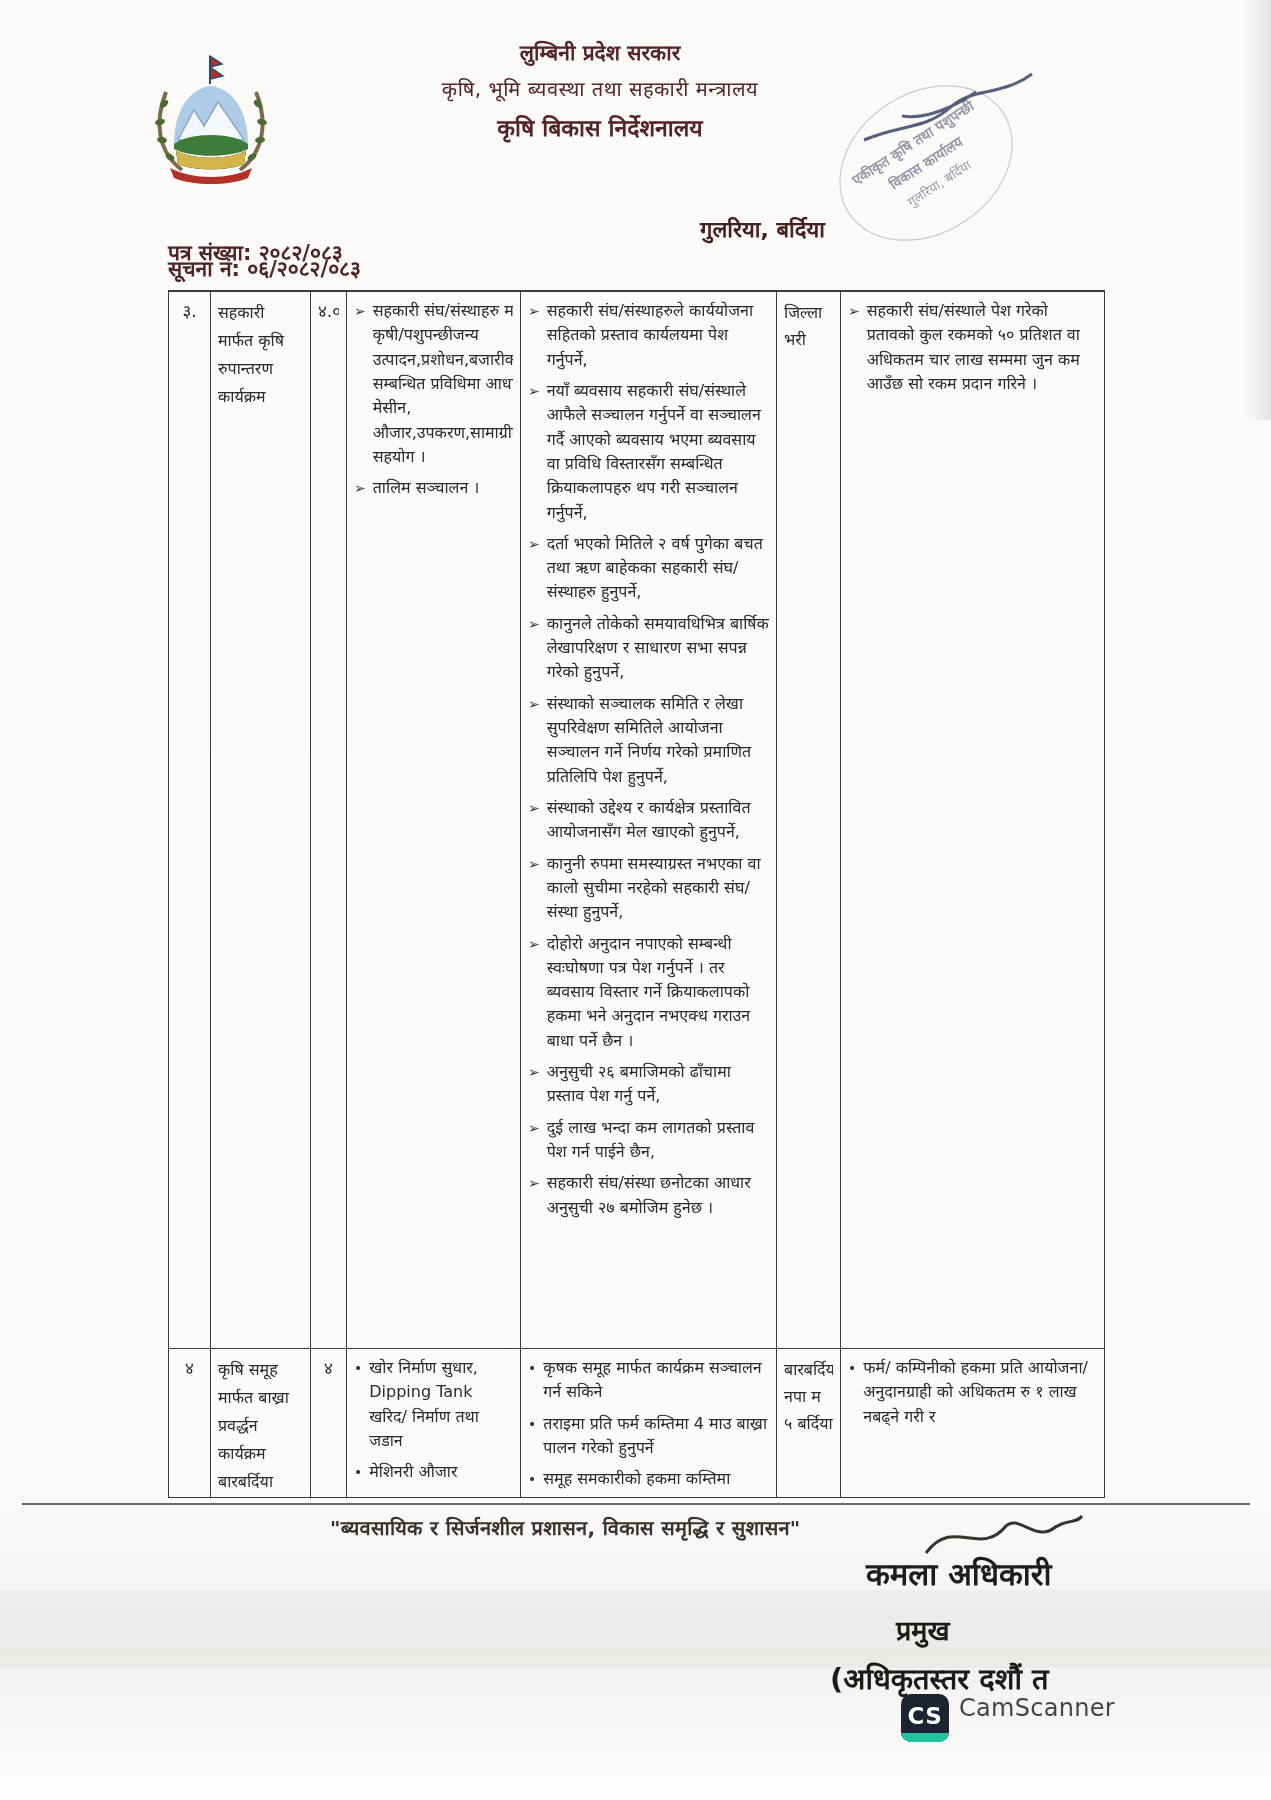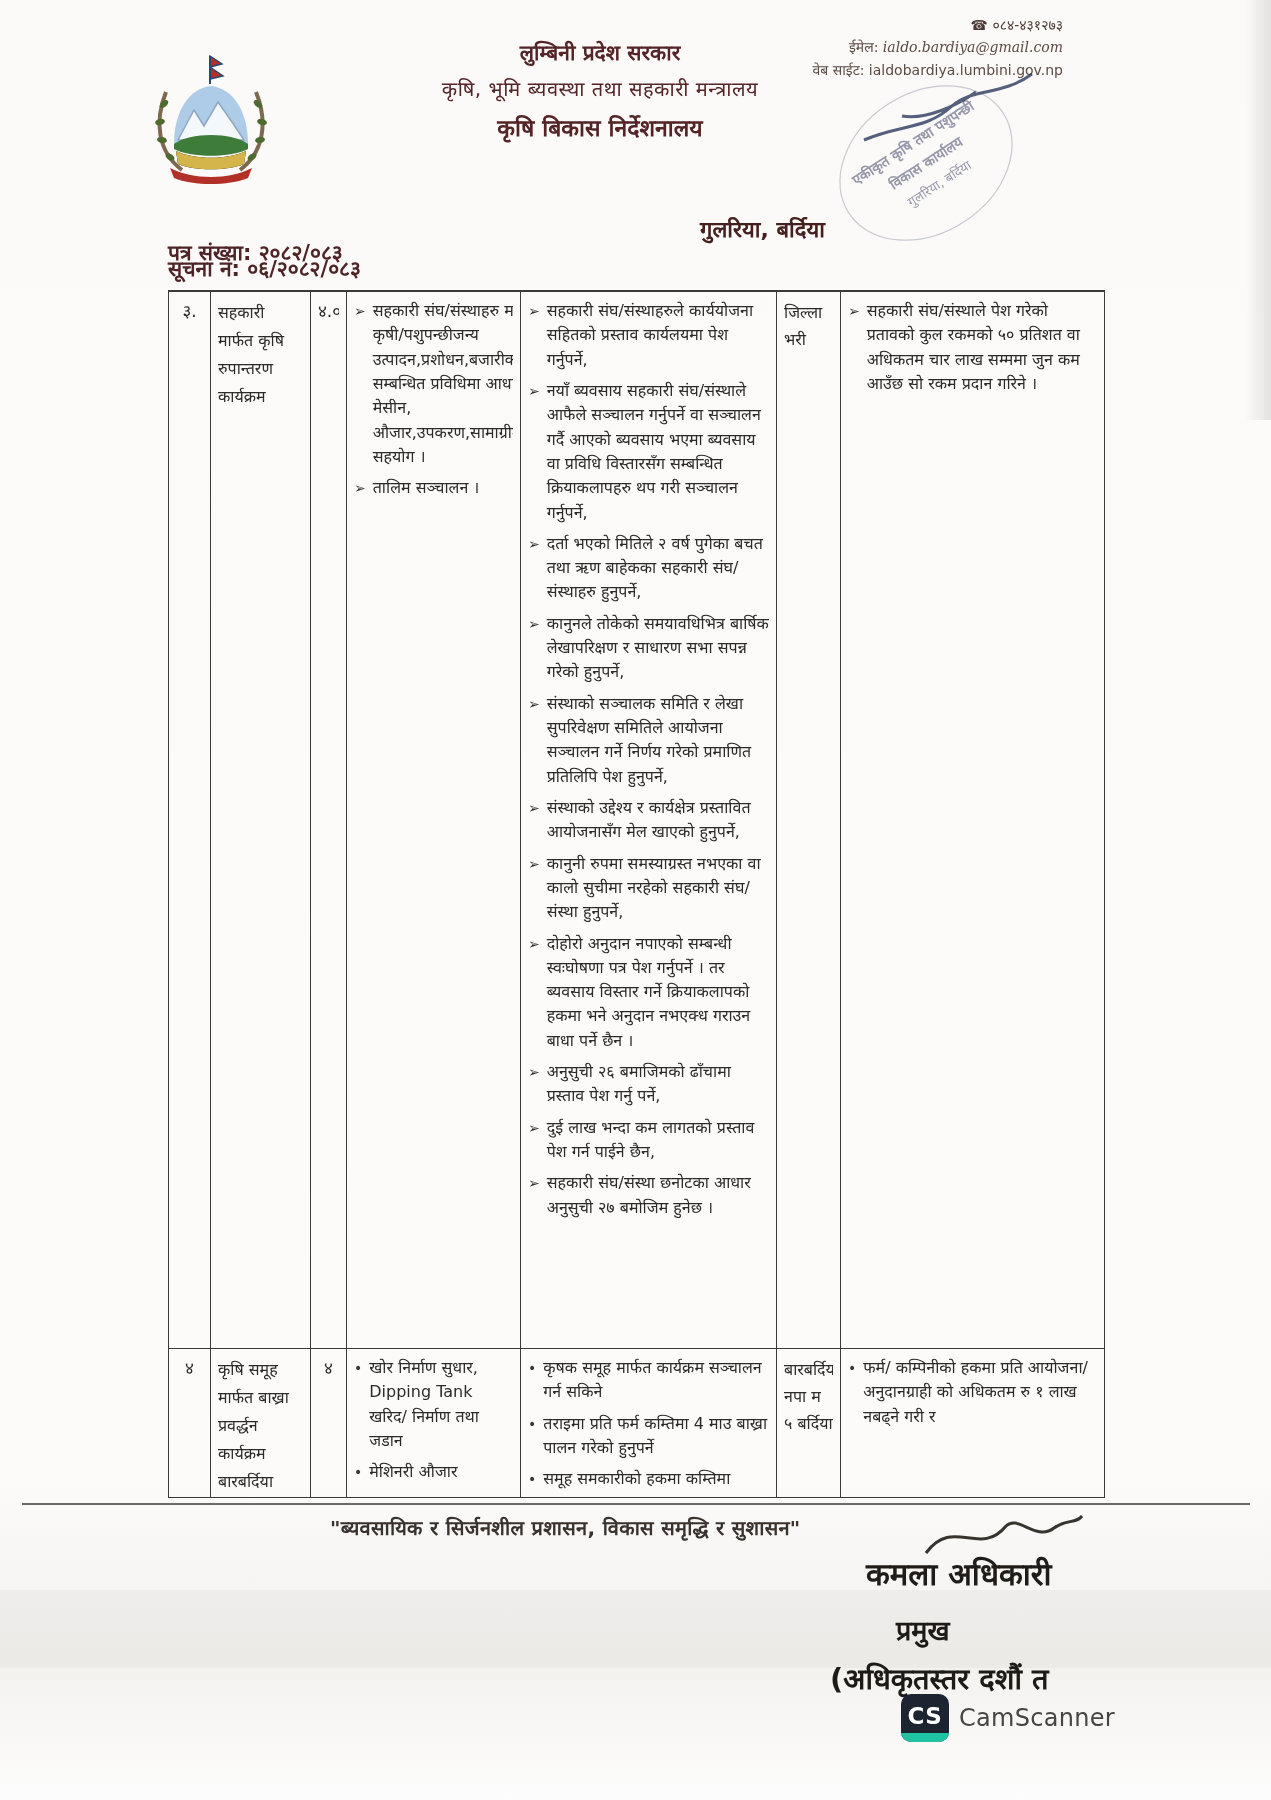--- a/index.html
+++ b/index.html
@@ -51,49 +51,35 @@
   
   .page-rule{position:absolute; left:22px; top:1503px; width:1228px; height:2px; background:#55514d; opacity:.85;}
   .motto{position:absolute; left:330px; top:1514px; font-size:20px; font-weight:bold; color:#39322e; letter-spacing:.3px;}
   .sig-ink{position:absolute; left:918px; top:1508px;}
   .sig-name{position:absolute; left:866px; top:1552px; width:520px; white-space:nowrap;
     font-size:31px; font-weight:bold; color:#201c19;}
   .sig-title{position:absolute; left:896px; top:1611px; font-size:27px; font-weight:bold; color:#1d1a17;}
   .sig-level{position:absolute; left:830px; top:1658px; width:560px; white-space:nowrap;
     font-size:29px; font-weight:bold; color:#1d1a17;}
   
-  .cam{position:absolute; left:901px; top:1694px; display:flex; align-items:center; gap:10px;}
+  .cam{position:absolute; left:901px; top:1694px; display:flex; align-items:flex-start; gap:10px;}
   .cam-icon{width:48px; height:48px; border-radius:10px; background:#1c2431; position:relative;
     display:flex; align-items:center; justify-content:center; overflow:hidden;}
   .cam-icon .cs{color:#ffffff; font-weight:bold; font-size:23px; letter-spacing:.5px; margin-top:-5px;}
   .cam-icon .teal{position:absolute; left:0; bottom:0; width:100%; height:9px; background:#1fc3a4;}
   .cam-label{font-size:24px; color:#474543; letter-spacing:.3px;}
 </style>
 </head>
 <body>
 
 <div class="page">
 
   <div class="scan-shade-right"></div>
   <div class="scan-band"></div>
 
-  <div class="contact">
-    <div class="phone">
-      <span>☎</span>
-      <span>०८४-४३१२७३</span>
-    </div>
-    <div>
-      <span>ईमेल:</span>
-      <span class="ital">ialdo.bardiya@gmail.com</span>
-    </div>
-    <div>
-      <span>वेब साईट:</span>
-      <span>ialdobardiya.lumbini.gov.np</span>
-    </div>
-  </div>
 
   <div class="emblem">
     <svg width="126" height="134" viewBox="0 0 126 134">
       <path d="M18,40 C6,70 10,100 34,118" fill="none" stroke="#5f4526" stroke-width="4" opacity=".8"></path>
       <path d="M108,40 C120,70 116,100 92,118" fill="none" stroke="#5f4526" stroke-width="4" opacity=".8"></path>
       <ellipse cx="16" cy="52" rx="5" ry="3" fill="#4e6b2f" transform="rotate(-40 16 52)"></ellipse>
       <ellipse cx="12" cy="70" rx="5" ry="3" fill="#4e6b2f" transform="rotate(-15 12 70)"></ellipse>
       <ellipse cx="14" cy="88" rx="5" ry="3" fill="#4e6b2f" transform="rotate(10 14 88)"></ellipse>
       <ellipse cx="22" cy="105" rx="5" ry="3" fill="#4e6b2f" transform="rotate(35 22 105)"></ellipse>
       <ellipse cx="110" cy="52" rx="5" ry="3" fill="#4e6b2f" transform="rotate(40 110 52)"></ellipse>

